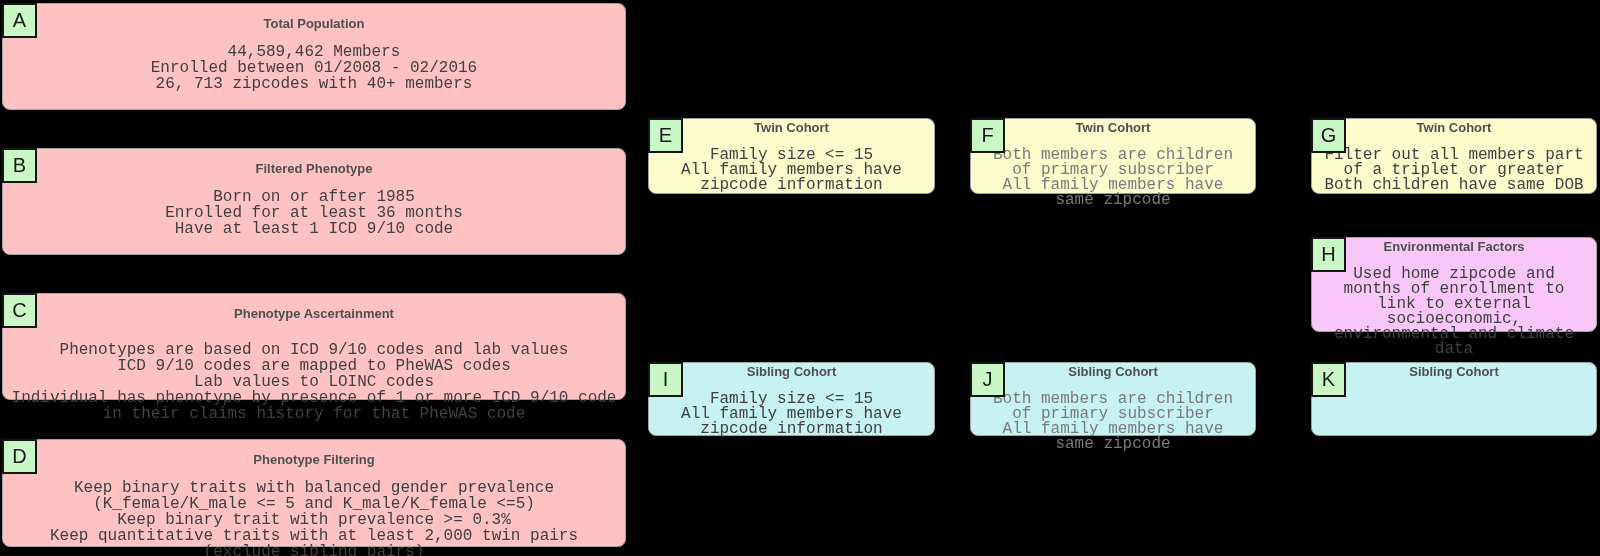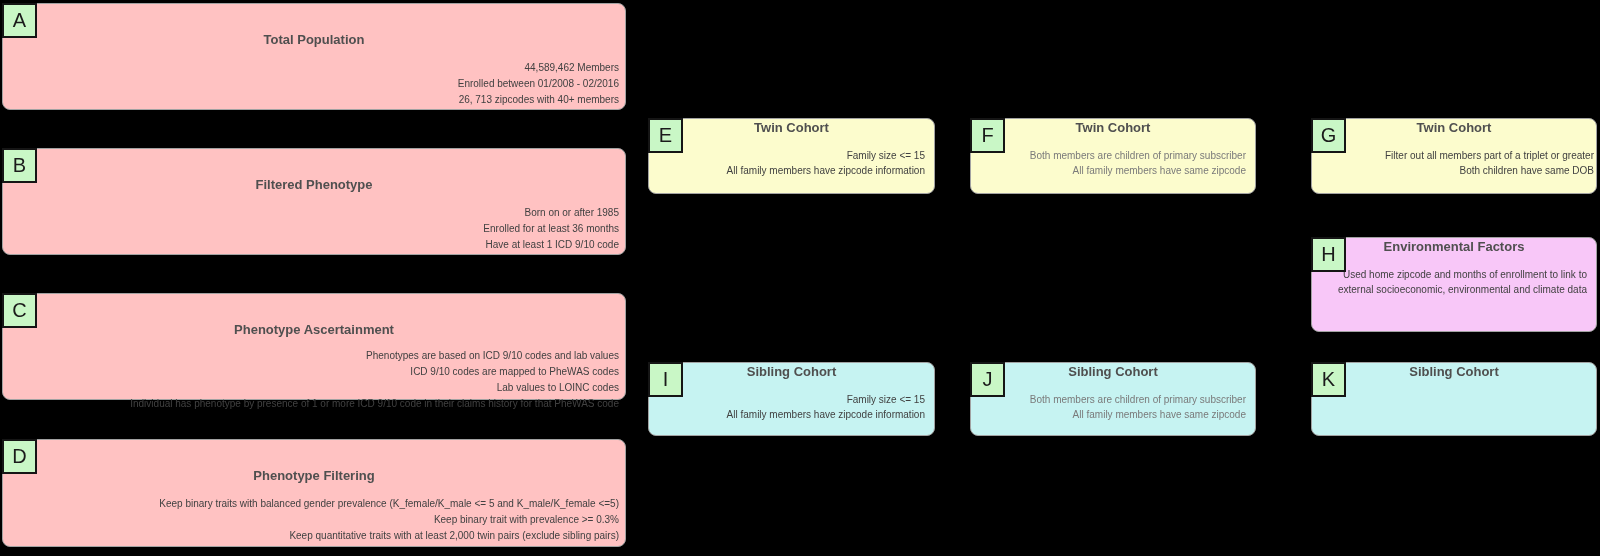--- a/index.html
+++ b/index.html
@@ -14,22 +14,22 @@
   .pink{background:var(--population);}
   .yellow{background:var(--twin);}
   .cyan{background:var(--sibling);}
   .magenta{background:var(--environment);}
   .tag{
     position:absolute;left:-1px;top:-1px;width:35px;height:35px;
     background:var(--tag);border:2px solid #151515;
     display:flex;align-items:center;justify-content:center;
     font-size:20px;color:#1b1b1b;
   }
-  .title{font-weight:700;font-size:13px;color:var(--title-text);text-align:center;padding-top:28px;}
-  .body{font-size:10px;color:var(--body-text);text-align:right;margin-top:13px;line-height:16px;padding:0 6px;}
+  .title{font-weight:700;font-size:13px;color:var(--title-text);text-align:center;padding-top:12px;}
+  .body{font-size:16px;color:var(--body-text);text-align:center;margin-top:13px;line-height:16px;padding:0 6px;font-family:Liberation Mono, monospace;}
   .small .title{padding-top:1px;}
   .small .body{line-height:15px;padding:0 9px;}
   .muted .body{color:var(--muted-text);}
   
   .b-A{left:2px;top:3px;width:624px;height:107px;}
   .b-B{left:2px;top:148px;width:624px;height:107px;}
   .b-C{left:2px;top:293px;width:624px;height:107px;}
   .b-D{left:2px;top:439px;width:624px;height:108px;}
   .b-E{left:648px;top:118px;width:287px;height:76px;}
   .b-F{left:970px;top:118px;width:286px;height:76px;}
@@ -60,21 +60,21 @@
     <div class="body">
       <div>Born on or after 1985</div>
       <div>Enrolled for at least 36 months</div>
       <div>Have at least 1 ICD 9/10 code</div>
     </div>
   </div>
 
   <div class="box pink b-C">
     <div class="tag">C</div>
     <div class="title">Phenotype Ascertainment</div>
-    <div class="body" style="margin-top:11px;">
+    <div class="body" style="margin-top:21px;">
       <div>Phenotypes are based on ICD 9/10 codes and lab values</div>
       <div>ICD 9/10 codes are mapped to PheWAS codes</div>
       <div>Lab values to LOINC codes</div>
       <div>Individual has phenotype by presence of 1 or more ICD 9/10 code in their claims history for that PheWAS code</div>
     </div>
   </div>
 
   <div class="box pink b-D">
     <div class="tag">D</div>
     <div class="title">Phenotype Filtering</div>

